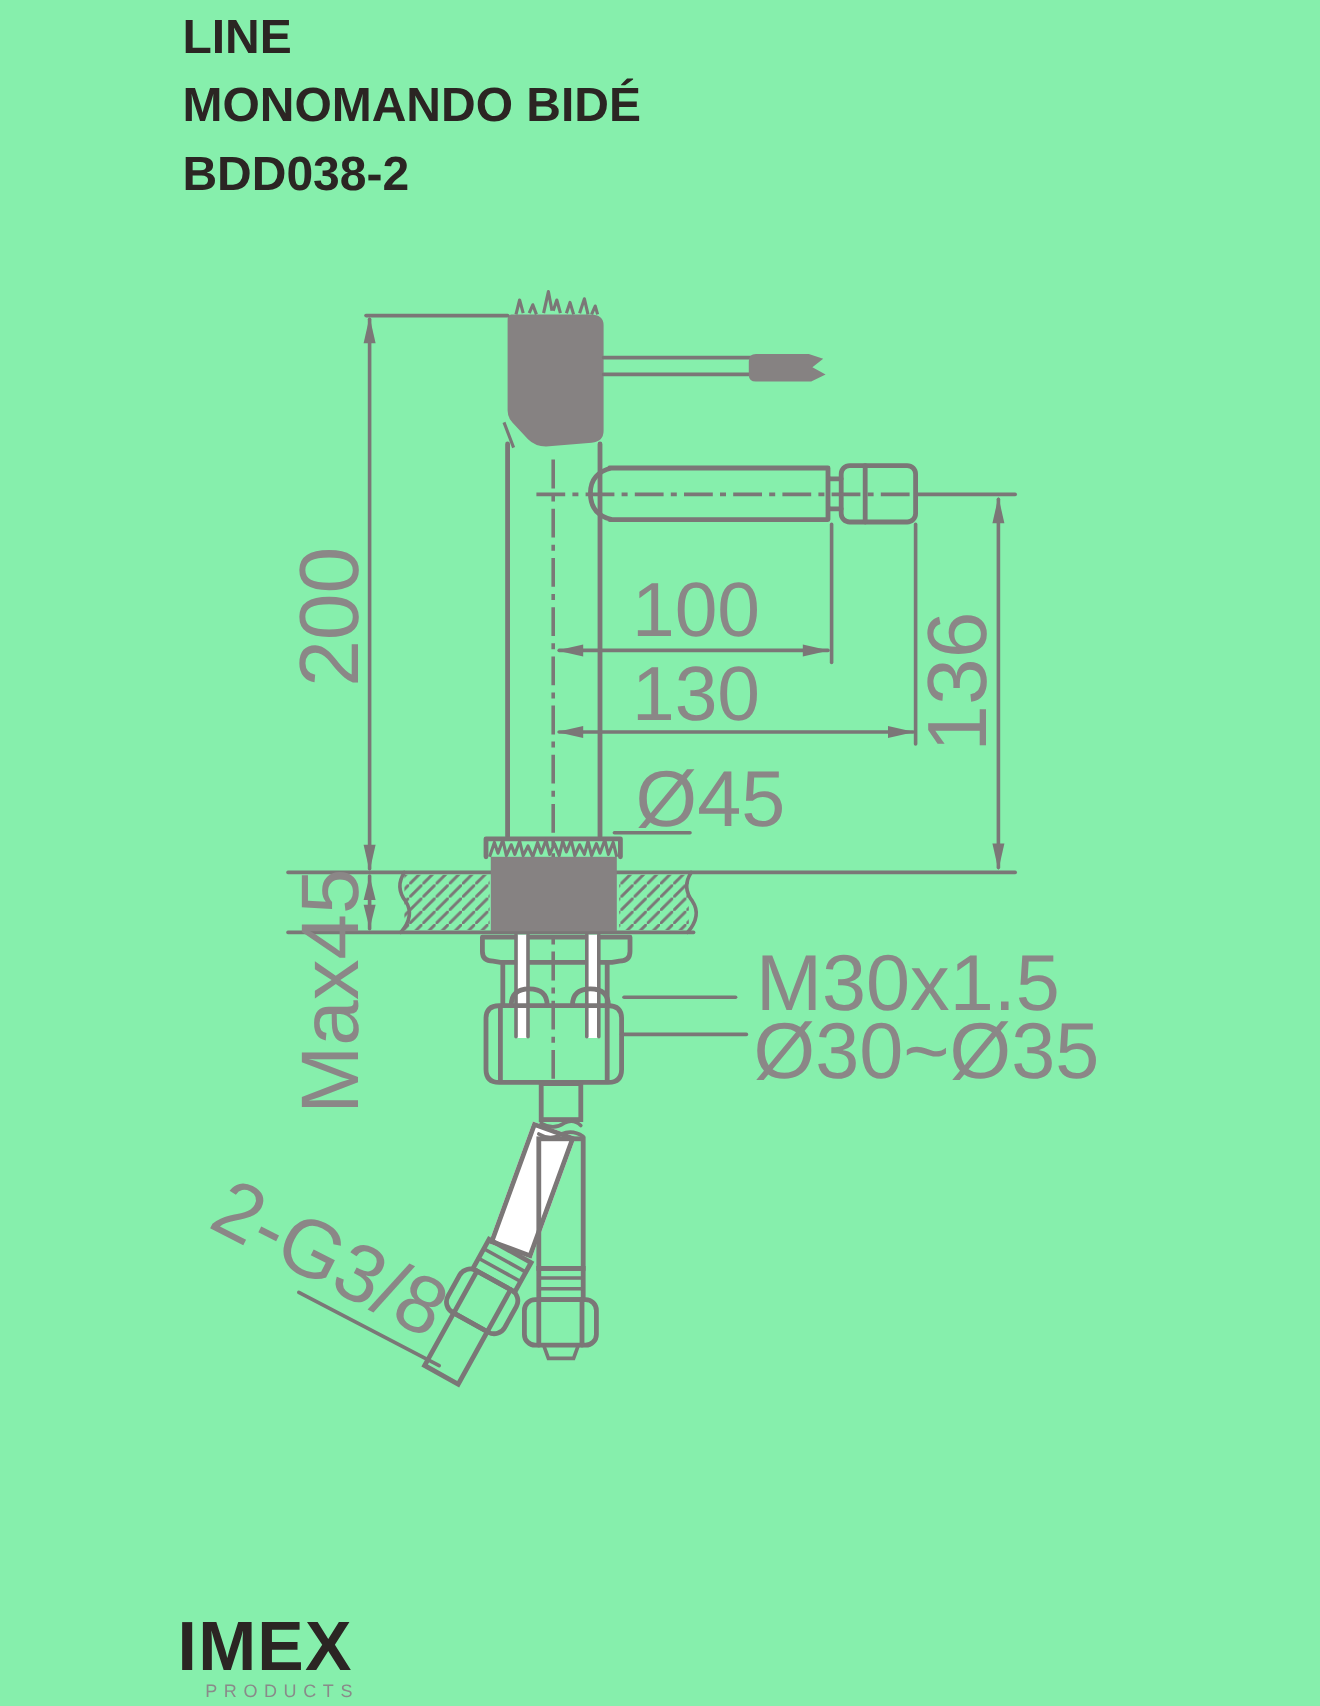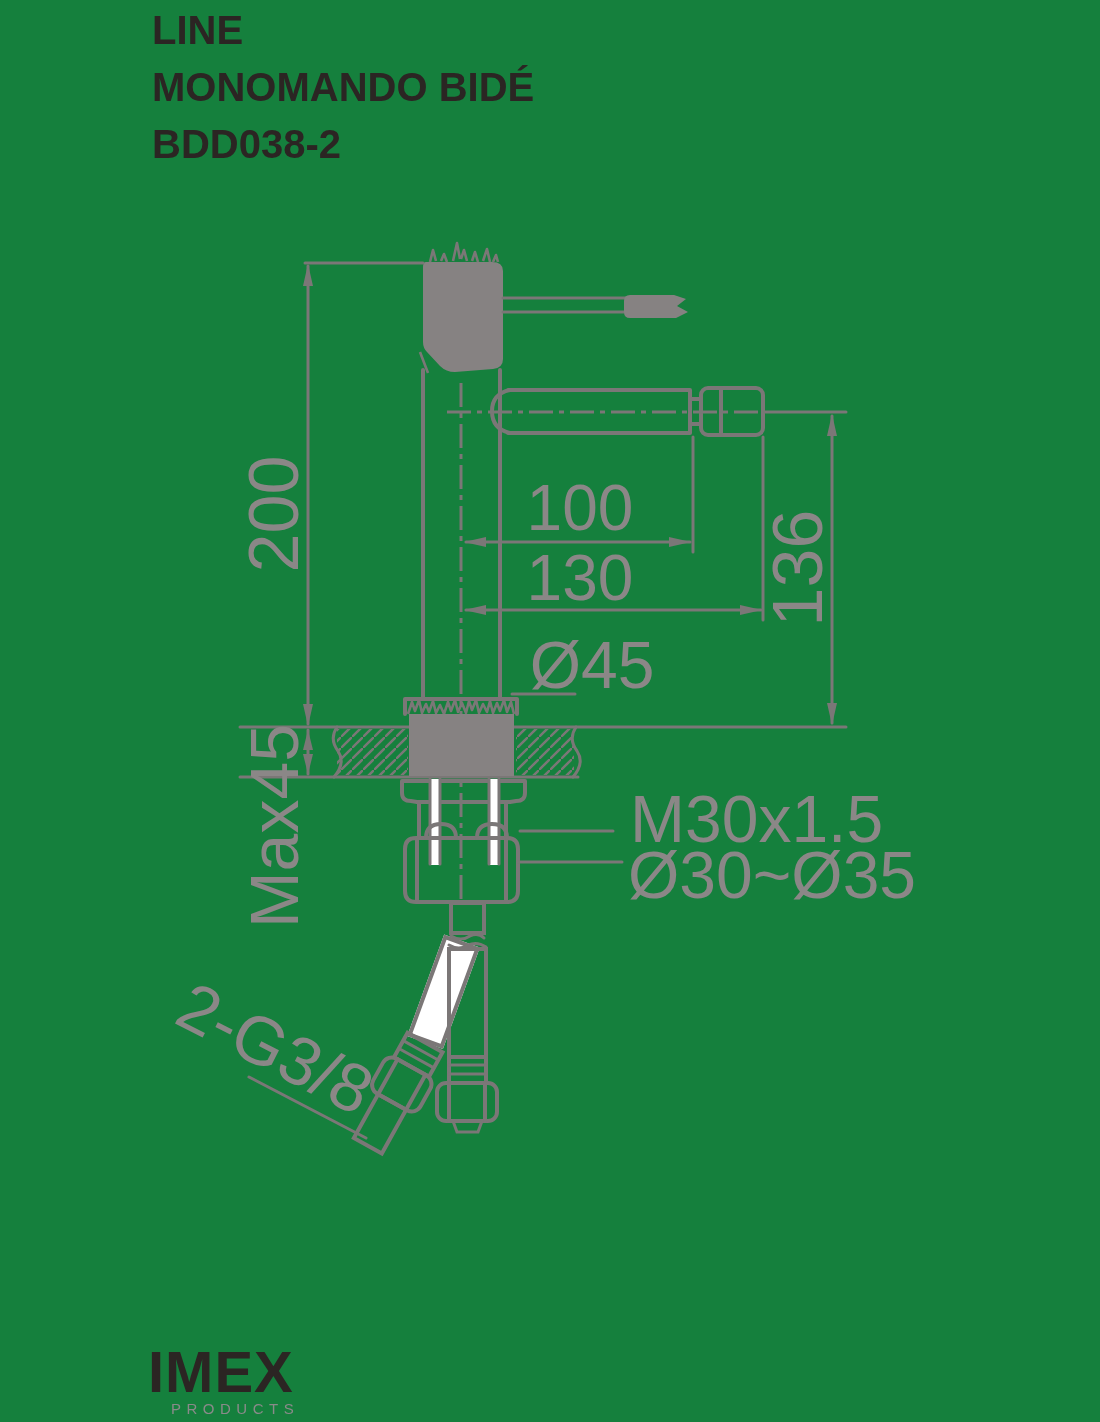--- a/index.html
+++ b/index.html
@@ -1,16 +1,16 @@
 <!DOCTYPE html>
 <html><head>
 <meta charset="utf-8">
 <style>
   html,body{margin:0;padding:0;background:#ffffff;}
-  .page{position:relative;width:1100px;height:1422px;background:#15803d;overflow:hidden;
+  .page{position:relative;width:1100px;height:1422px;background:#86efac;overflow:hidden;
         font-family:"Liberation Sans", sans-serif;}
   svg{position:absolute;left:0;top:0;}
   .title-text{font-family:"Liberation Sans", sans-serif;font-weight:bold;fill:#2b2523;font-size:40px;}
   .dim-text{font-family:"Liberation Sans", sans-serif;font-weight:400;fill:#8b8787;}
   .logo-main{font-family:"Liberation Sans", sans-serif;font-weight:bold;fill:#2b2523;font-size:58px;letter-spacing:1px;}
   .logo-sub{font-family:"Liberation Sans", sans-serif;font-weight:400;fill:#8a8a8a;font-size:15px;letter-spacing:5.5px;}
   .ln{stroke:#7b7777;stroke-width:4;fill:none;stroke-linecap:round;}
   .ln-thin{stroke:#7b7777;stroke-width:3;fill:none;stroke-linecap:round;}
   .ln-sketch{stroke:#7b7777;stroke-width:2.6;fill:none;stroke-linejoin:round;}
   .cl{stroke:#7b7777;stroke-width:3;fill:none;stroke-dasharray:24 6 5 6;}

